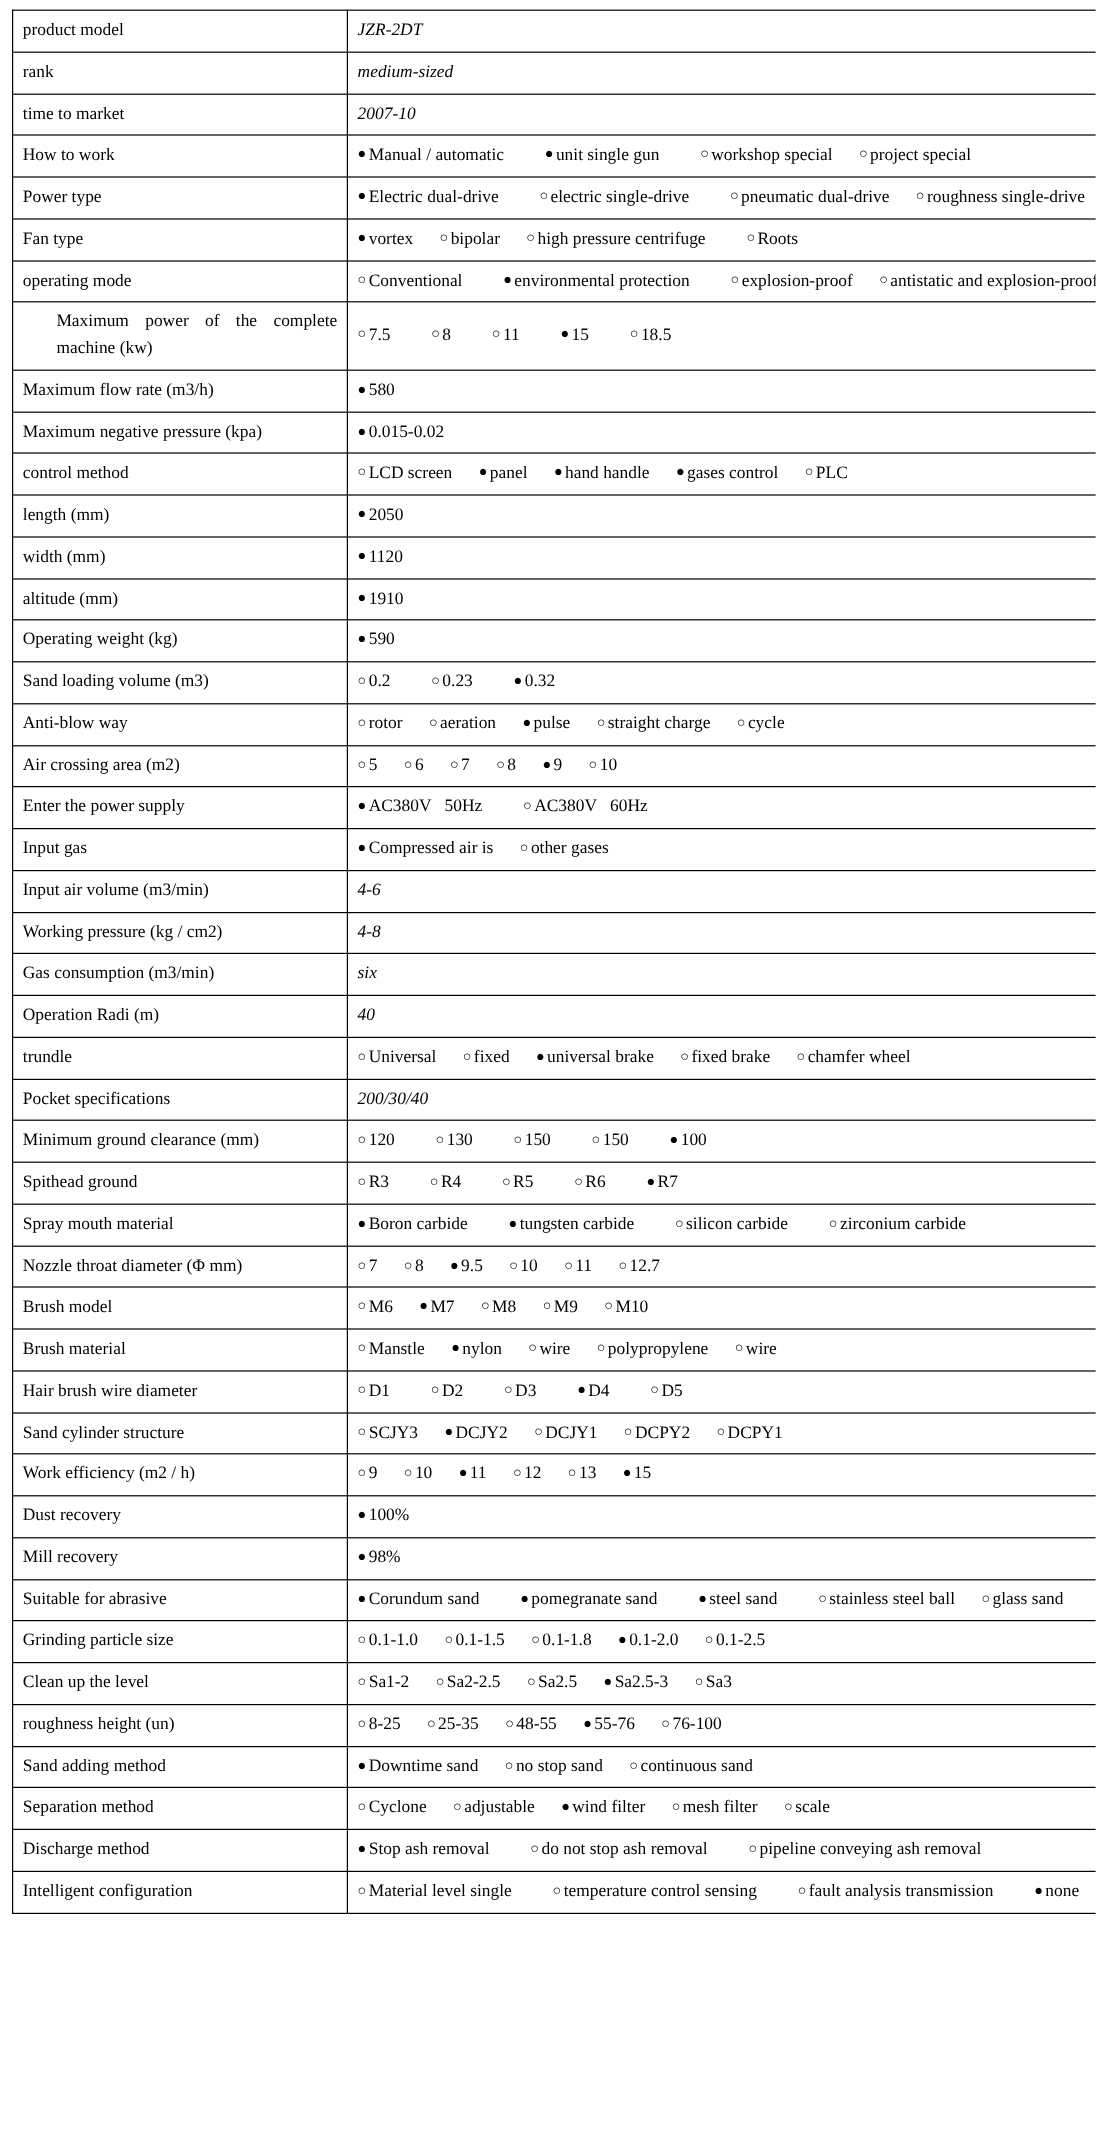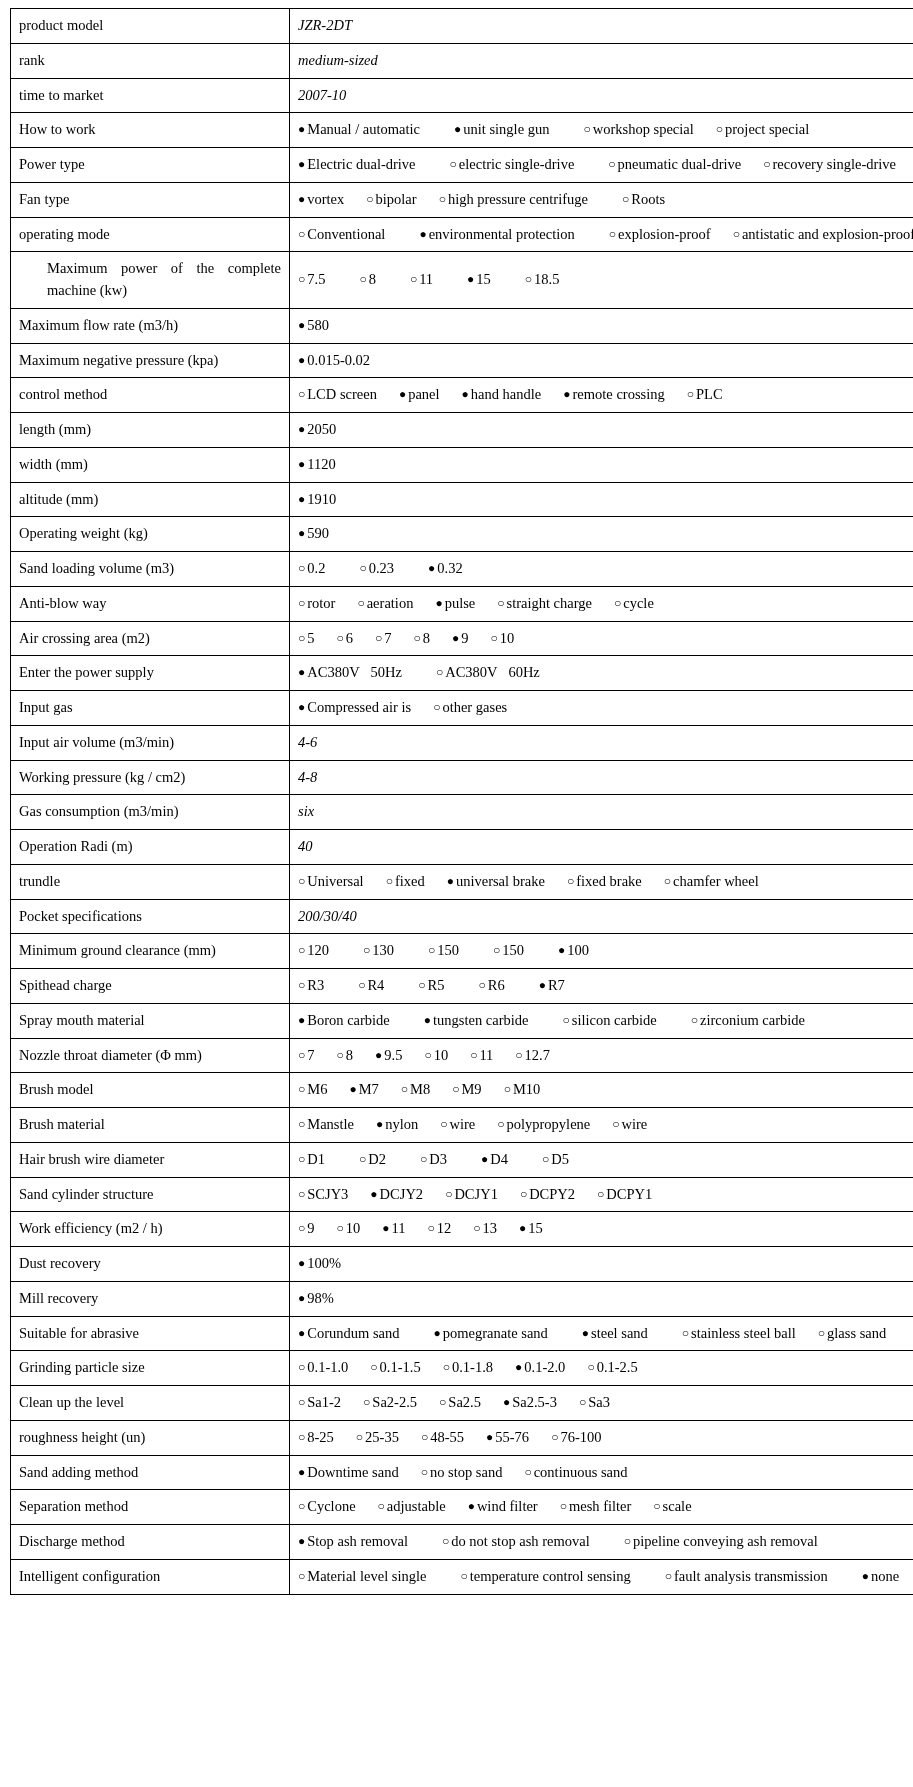--- a/index.html
+++ b/index.html
@@ -90,21 +90,21 @@
         </tr>
         <tr>
           <td class="label">How to work</td>
           <td class="value">
             <span class="opts"><span class="opt bullet-filled">Manual / automatic</span><span class="sp-l"></span><span class="opt bullet-filled">unit single gun</span><span class="sp-l"></span><span class="opt bullet-empty">workshop special</span><span class="sp-m"></span><span class="opt bullet-empty">project special</span></span>
           </td>
         </tr>
         <tr>
           <td class="label">Power type</td>
           <td class="value">
-            <span class="opts"><span class="opt bullet-filled">Electric dual-drive</span><span class="sp-l"></span><span class="opt bullet-empty">electric single-drive</span><span class="sp-l"></span><span class="opt bullet-empty">pneumatic dual-drive</span><span class="sp-m"></span><span class="opt bullet-empty">recovery single-drive</span></span>
+            <span class="opts"><span class="opt bullet-filled">Electric dual-drive</span><span class="sp-l"></span><span class="opt bullet-empty">electric single-drive</span><span class="sp-l"></span><span class="opt bullet-empty">pneumatic dual-drive</span><span class="sp-m"></span><span class="opt bullet-empty">roughness single-drive</span></span>
           </td>
         </tr>
         <tr>
           <td class="label">Fan type</td>
           <td class="value">
             <span class="opts"><span class="opt bullet-filled">vortex</span><span class="sp-m"></span><span class="opt bullet-empty">bipolar</span><span class="sp-m"></span><span class="opt bullet-empty">high pressure centrifuge</span><span class="sp-l"></span><span class="opt bullet-empty">Roots</span></span>
           </td>
         </tr>
         <tr>
           <td class="label">operating mode</td>
@@ -126,21 +126,21 @@
         </tr>
         <tr>
           <td class="label">Maximum negative pressure (kpa)</td>
           <td class="value">
             <span class="opts"><span class="opt bullet-filled">0.015-0.02</span></span>
           </td>
         </tr>
         <tr>
           <td class="label">control method</td>
           <td class="value">
-            <span class="opts"><span class="opt bullet-empty">LCD screen</span><span class="sp-m"></span><span class="opt bullet-filled">panel</span><span class="sp-m"></span><span class="opt bullet-filled">hand handle</span><span class="sp-m"></span><span class="opt bullet-filled">remote crossing</span><span class="sp-m"></span><span class="opt bullet-empty">PLC</span></span>
+            <span class="opts"><span class="opt bullet-empty">LCD screen</span><span class="sp-m"></span><span class="opt bullet-filled">panel</span><span class="sp-m"></span><span class="opt bullet-filled">hand handle</span><span class="sp-m"></span><span class="opt bullet-filled">gases control</span><span class="sp-m"></span><span class="opt bullet-empty">PLC</span></span>
           </td>
         </tr>
         <tr>
           <td class="label">length (mm)</td>
           <td class="value">
             <span class="opts"><span class="opt bullet-filled">2050</span></span>
           </td>
         </tr>
         <tr>
           <td class="label">width (mm)</td>
@@ -216,21 +216,21 @@
           <td class="label">Pocket specifications</td>
           <td class="value"><span class="plain">200/30/40</span></td>
         </tr>
         <tr>
           <td class="label">Minimum ground clearance (mm)</td>
           <td class="value">
             <span class="opts"><span class="opt bullet-empty">120</span><span class="sp-l"></span><span class="opt bullet-empty">130</span><span class="sp-l"></span><span class="opt bullet-empty">150</span><span class="sp-l"></span><span class="opt bullet-empty">150</span><span class="sp-l"></span><span class="opt bullet-filled">100</span></span>
           </td>
         </tr>
         <tr>
-          <td class="label">Spithead charge</td>
+          <td class="label">Spithead ground</td>
           <td class="value">
             <span class="opts"><span class="opt bullet-empty">R3</span><span class="sp-l"></span><span class="opt bullet-empty">R4</span><span class="sp-l"></span><span class="opt bullet-empty">R5</span><span class="sp-l"></span><span class="opt bullet-empty">R6</span><span class="sp-l"></span><span class="opt bullet-filled">R7</span></span>
           </td>
         </tr>
         <tr>
           <td class="label">Spray mouth material</td>
           <td class="value">
             <span class="opts"><span class="opt bullet-filled">Boron carbide</span><span class="sp-l"></span><span class="opt bullet-filled">tungsten carbide</span><span class="sp-l"></span><span class="opt bullet-empty">silicon carbide</span><span class="sp-l"></span><span class="opt bullet-empty">zirconium carbide</span></span>
           </td>
         </tr>

